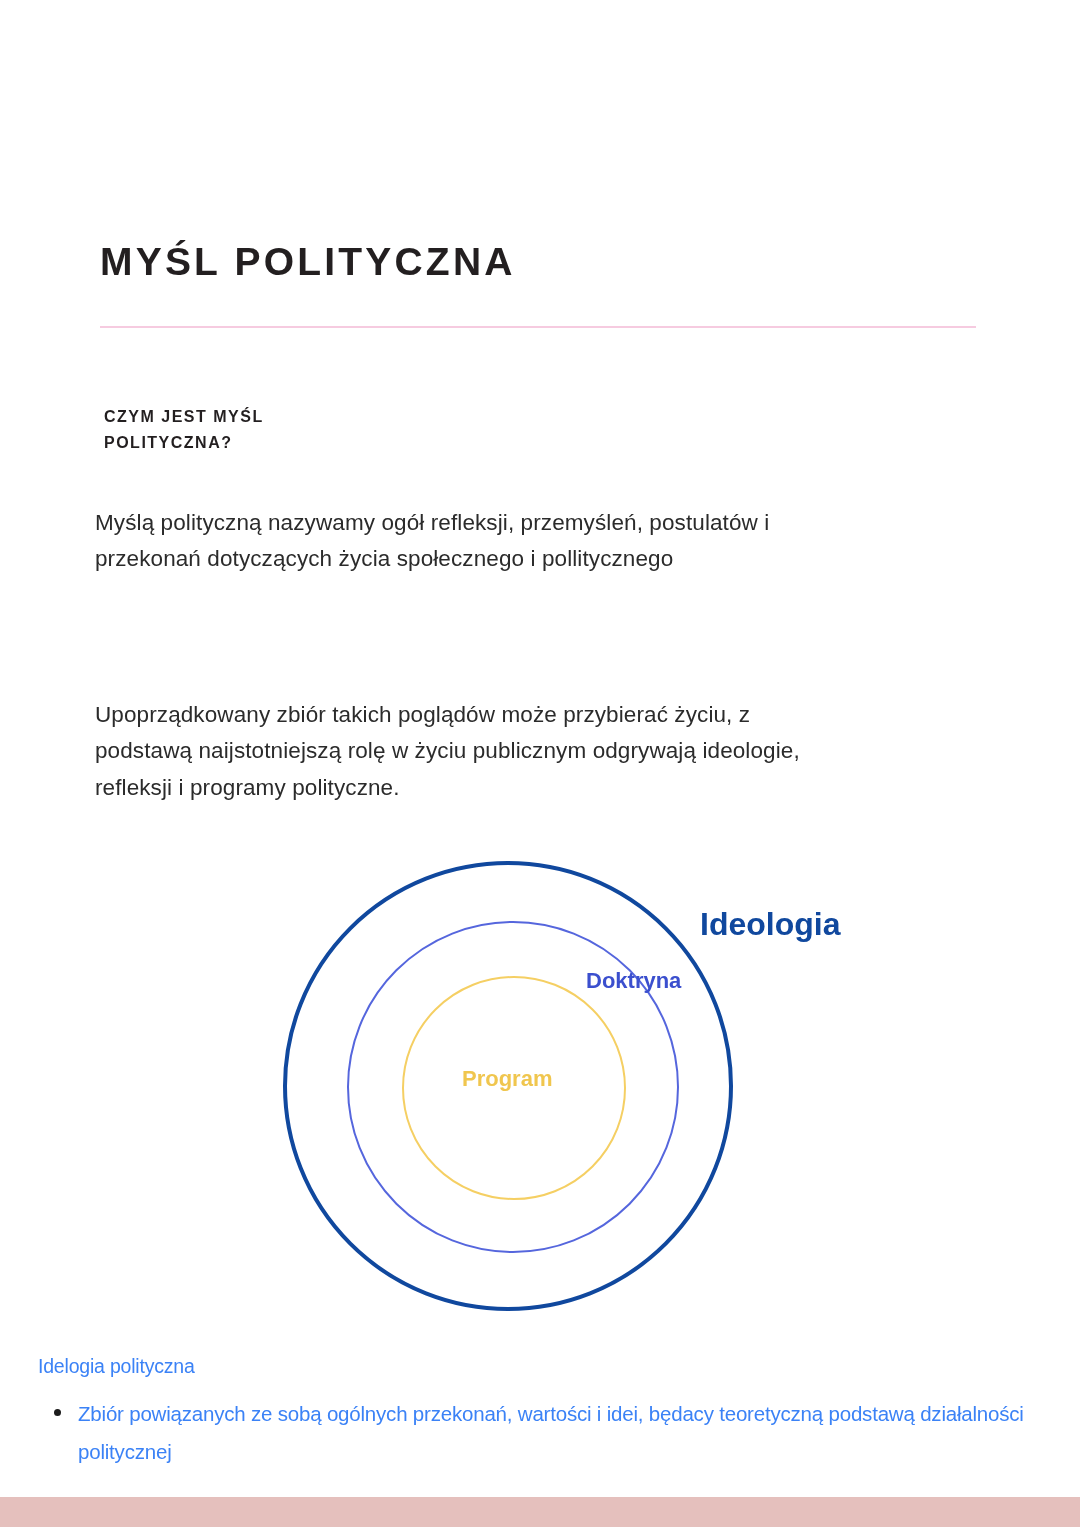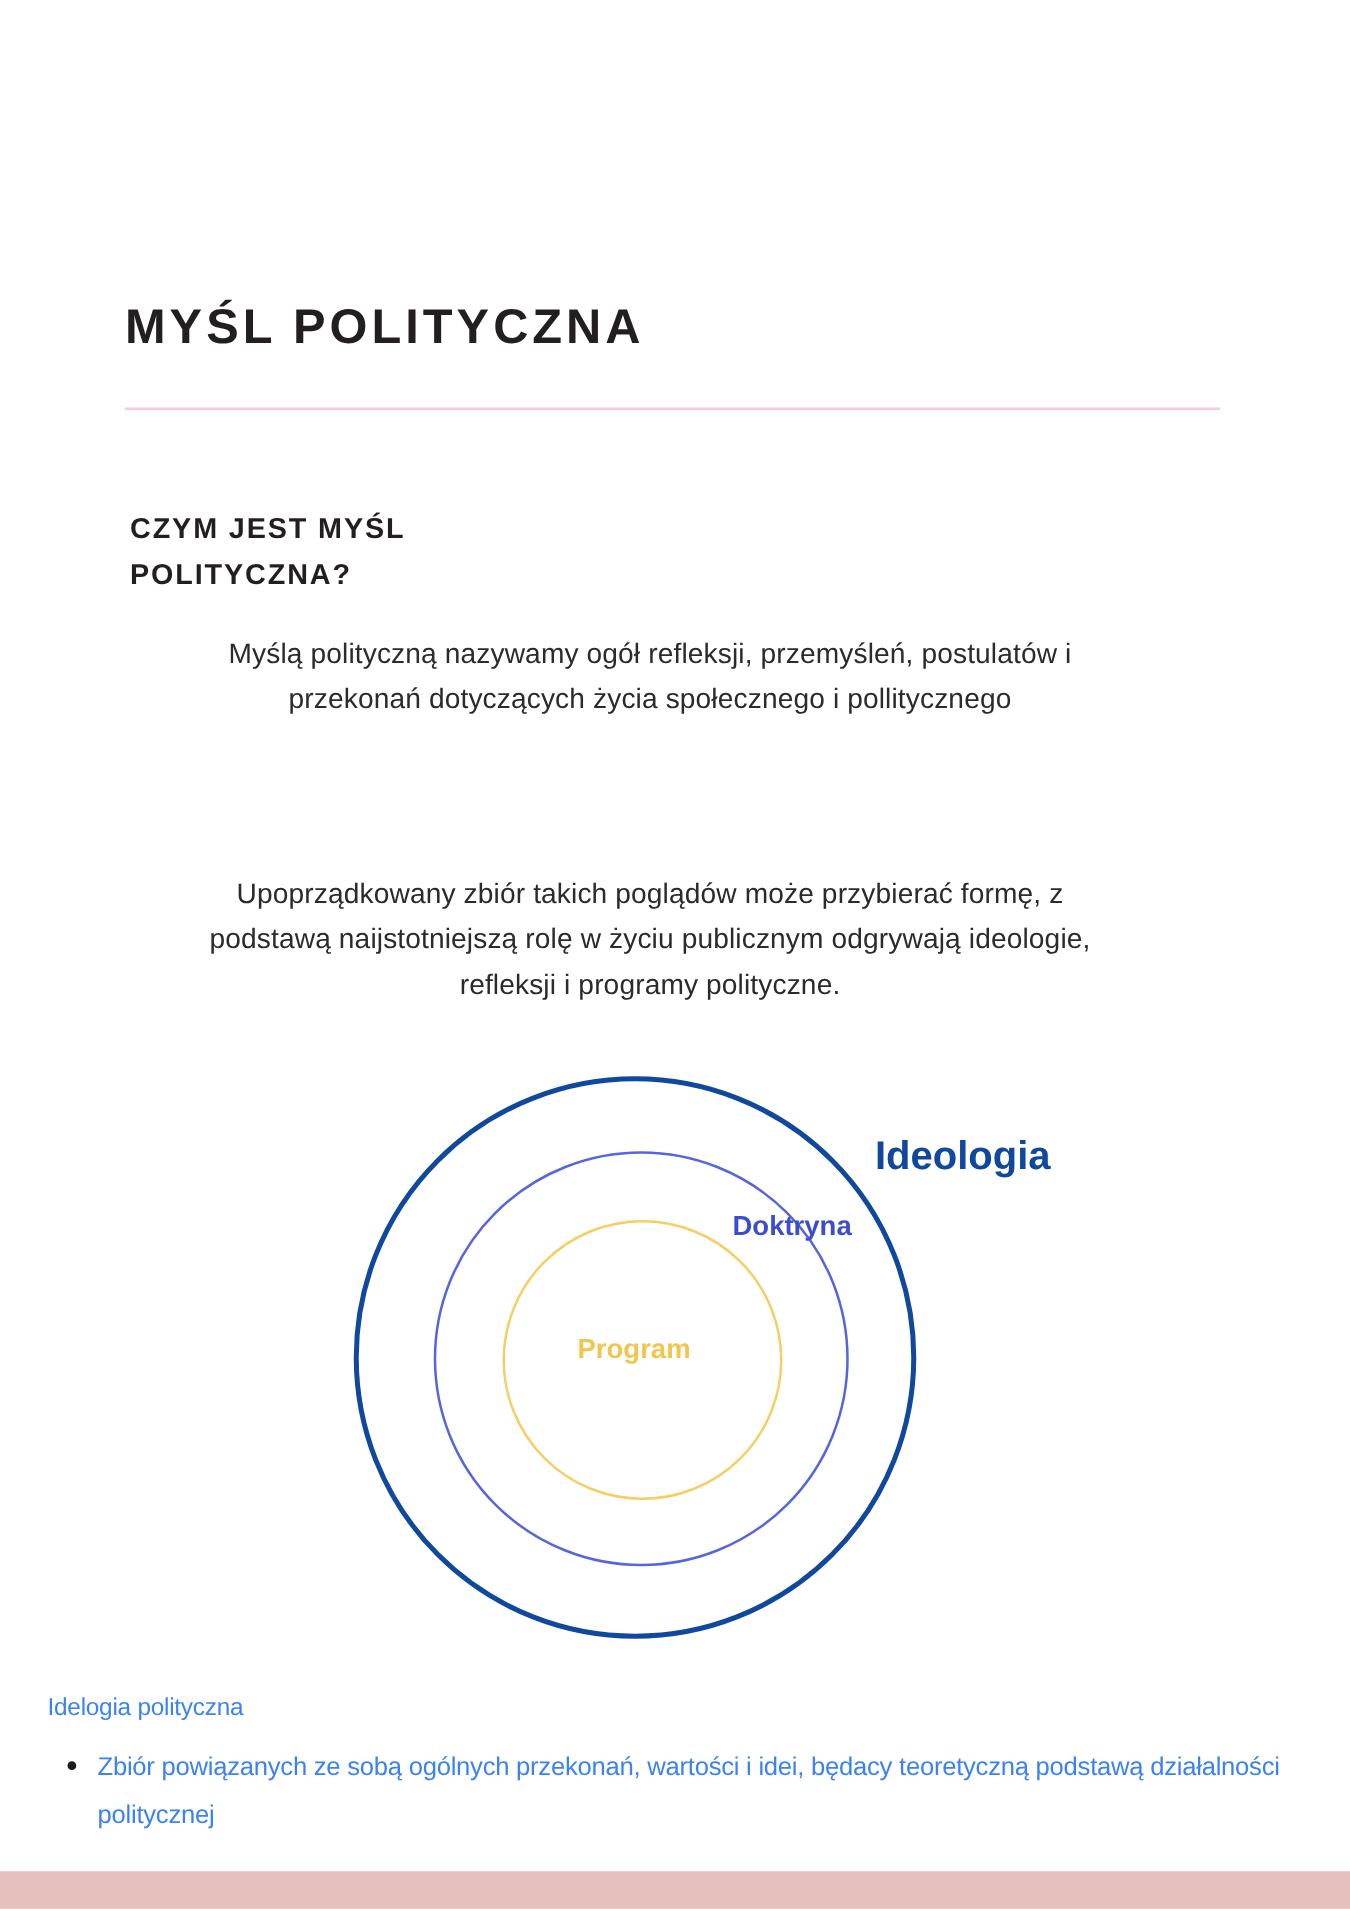--- a/index.html
+++ b/index.html
@@ -44,21 +44,21 @@
     width: 876px;
     height: 2px;
     background: #f6cbe0;
   }
 
   
   .section-heading {
     position: absolute;
     left: 104px;
     top: 404px;
-    font-size: 23px;
+    font-size: 16px;
     font-weight: 700;
     letter-spacing: 1.5px;
     color: #231f20;
     line-height: 1.62;
     width: 420px;
   }
   .section-heading .hl {
     display: block;
   }
 
@@ -68,21 +68,21 @@
     left: 95px;
     font-size: 22.5px;
     font-weight: 400;
     color: #2b2b2b;
     line-height: 1.62;
     width: 850px;
     letter-spacing: 0.1px;
   }
   .body-para.p1 { top: 505px; }
   .body-para.p2 { top: 697px; }
-  .body-para .ln { display: block; text-align: center; }
+  .body-para .ln { display: block; }
 
   
   .diagram {
     position: absolute;
     left: 0px;
     top: 840px;
     width: 1080px;
     height: 500px;
   }
   .diagram svg {
@@ -149,21 +149,21 @@
     <span class="hl">CZYM JEST MYŚL</span>
     <span class="hl">POLITYCZNA?</span>
   </div>
 
   <div class="body-para p1">
     <span class="ln">Myślą polityczną nazywamy ogół refleksji, przemyśleń, postulatów i</span>
     <span class="ln">przekonań dotyczących życia społecznego i pollitycznego</span>
   </div>
 
   <div class="body-para p2">
-    <span class="ln">Upoprządkowany zbiór takich poglądów może przybierać formę, z</span>
+    <span class="ln">Upoprządkowany zbiór takich poglądów może przybierać życiu, z</span>
     <span class="ln">podstawą naijstotniejszą rolę w życiu publicznym odgrywają ideologie,</span>
     <span class="ln">refleksji i programy polityczne.</span>
   </div>
 
   <div class="diagram">
     <svg width="1080" height="500" viewBox="0 0 1080 500" xmlns="http://www.w3.org/2000/svg">
       <circle cx="508" cy="246" r="223" fill="none" stroke="#10489e" stroke-width="4"></circle>
       <circle cx="513" cy="247" r="165" fill="none" stroke="#5566dd" stroke-width="2"></circle>
       <circle cx="514" cy="248" r="111" fill="none" stroke="#f5cf63" stroke-width="2"></circle>
 

